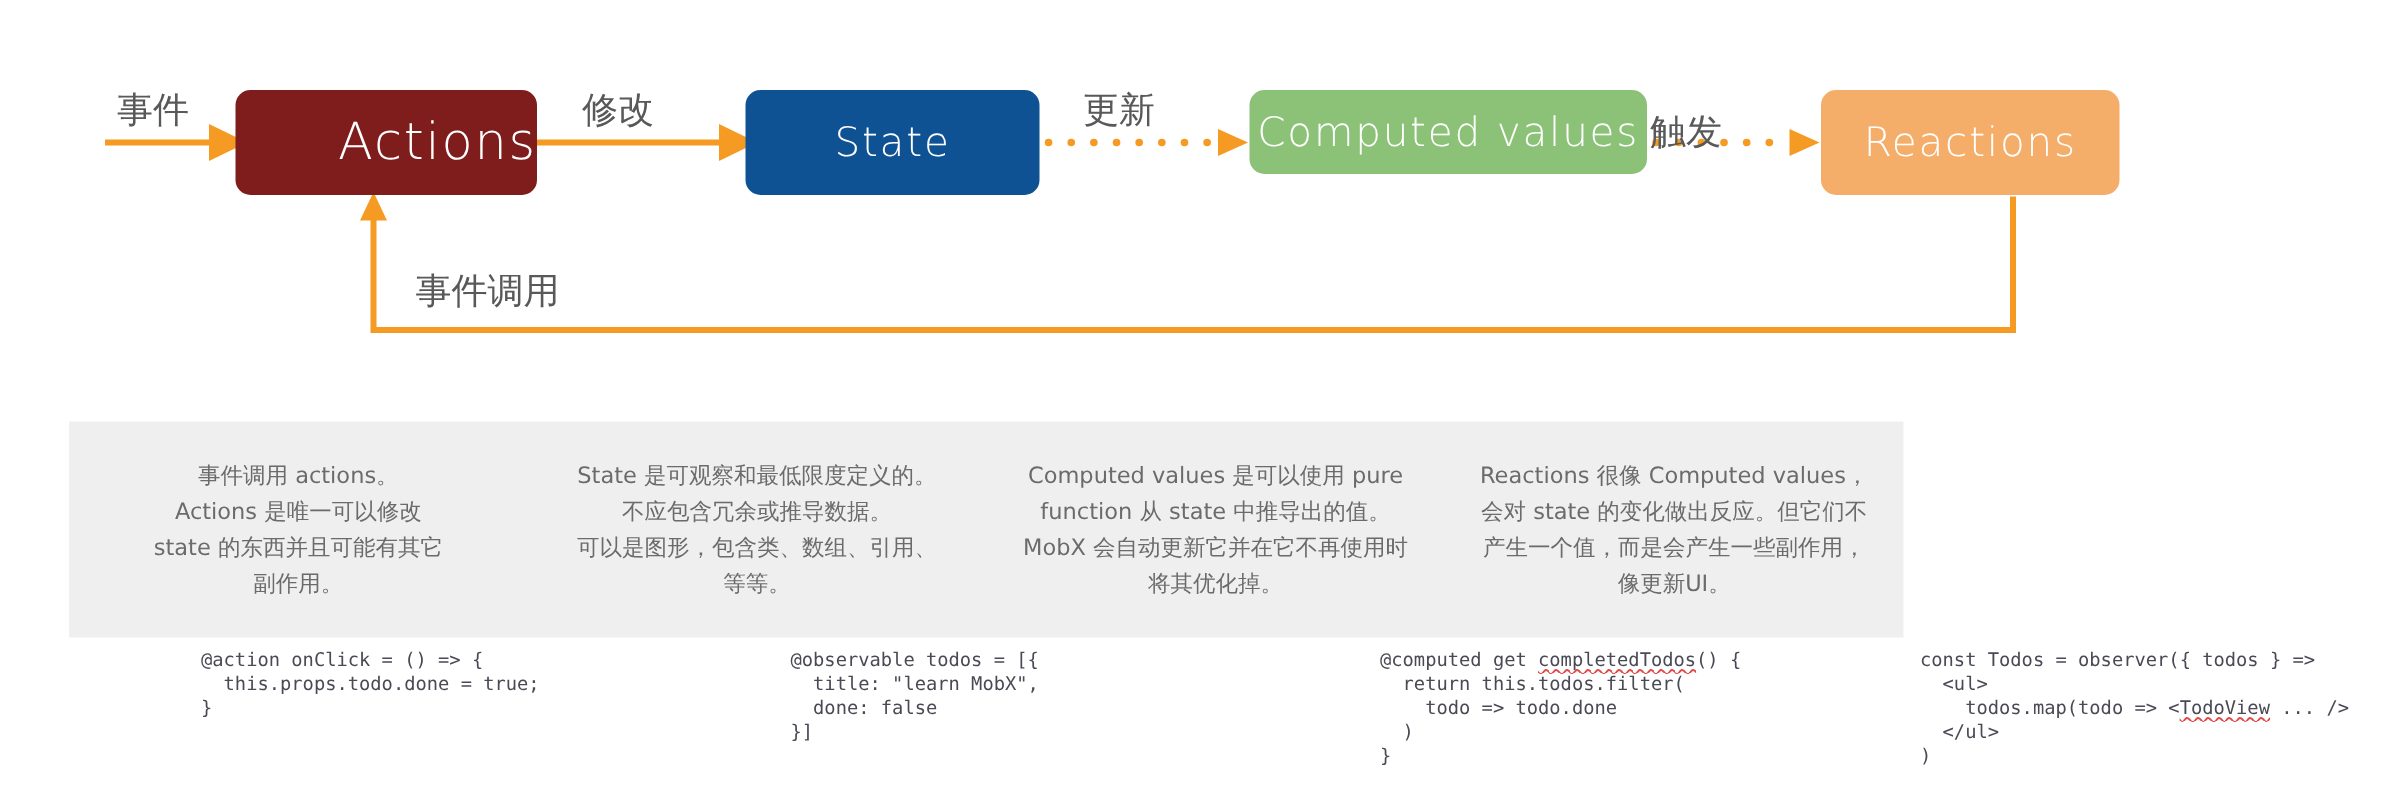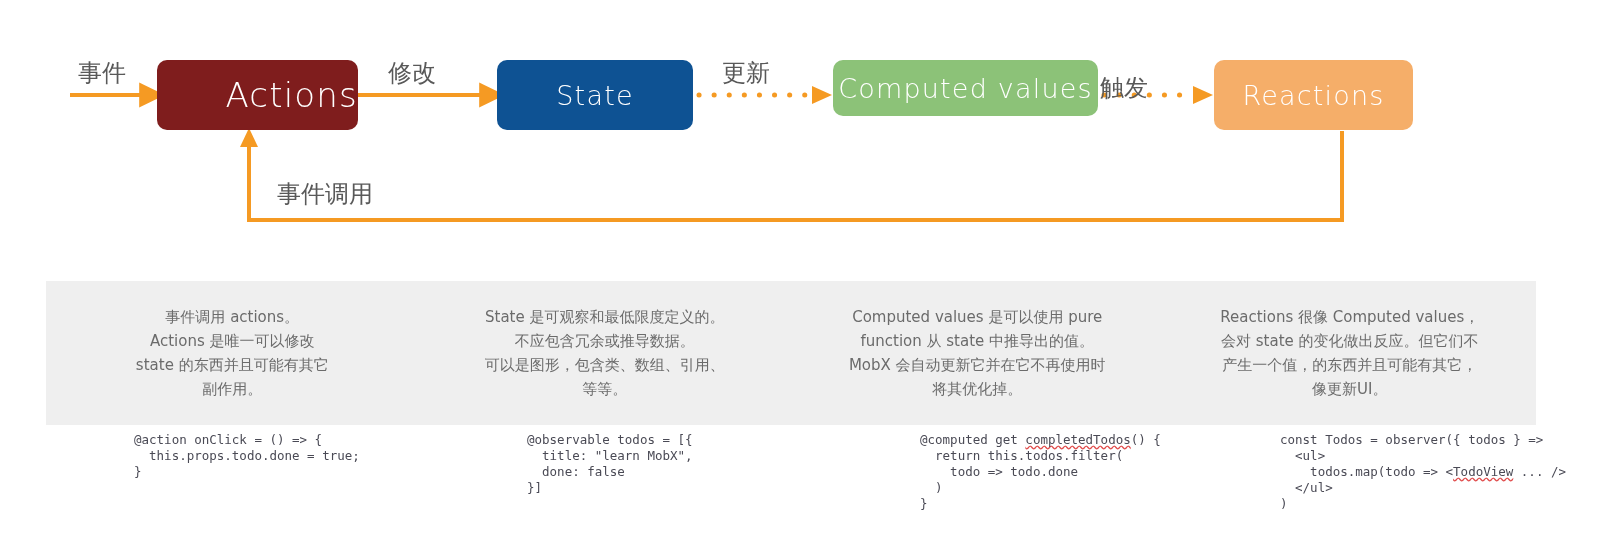--- a/index.html
+++ b/index.html
@@ -76,21 +76,21 @@
     position: absolute;
     left: 0; top: 0;
     width: 1600px; height: 538px;
     pointer-events: none;
   }
 
   
   #desc-panel {
     position: absolute;
     left: 46px; top: 281px;
-    width: 1490px; height: 144px;
+    width: 1223px; height: 144px;
     background: #EFEFEF;
     display: flex;
   }
   .desc-col {
     flex: 1 1 0;
     display: flex;
     flex-direction: column;
     align-items: center;
     justify-content: center;
     padding: 0 14px;
@@ -204,21 +204,21 @@
     </div>
     <div class="desc-col">
       <div class="desc-line">Computed values 是可以使用 pure</div>
       <div class="desc-line">function 从 state 中推导出的值。</div>
       <div class="desc-line">MobX 会自动更新它并在它不再使用时</div>
       <div class="desc-line">将其优化掉。</div>
     </div>
     <div class="desc-col">
       <div class="desc-line">Reactions 很像 Computed values，</div>
       <div class="desc-line">会对 state 的变化做出反应。但它们不</div>
-      <div class="desc-line">产生一个值，的东西并且可能有其它，</div>
+      <div class="desc-line">产生一个值，而是会产生一些副作用，</div>
       <div class="desc-line">像更新UI。</div>
     </div>
   </div>
 
   <div id="code-row">
     <div class="code-col">
       <pre class="code-block">@action onClick = () =&gt; {
   this.props.todo.done = true;
 }</pre>
     </div>

